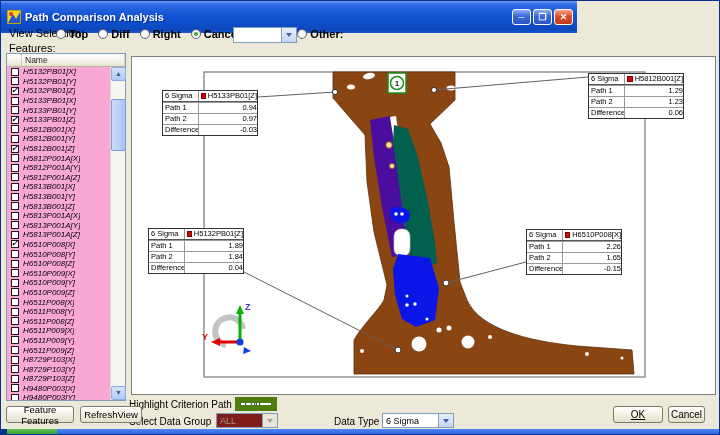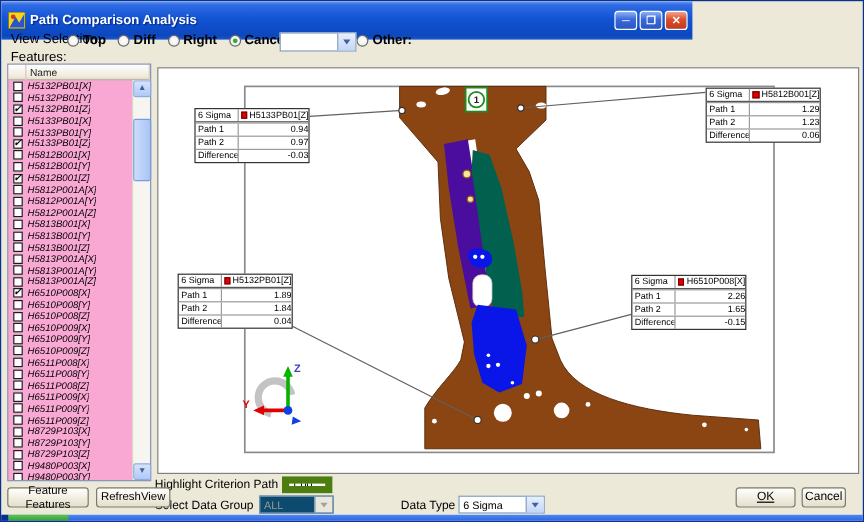--- a/index.html
+++ b/index.html
@@ -22,21 +22,21 @@
   .lbl{position:absolute;font-size:11px;color:#000;}
   #radio-row{position:absolute;left:55px;top:26px;height:14px;display:flex;gap:10px;align-items:center;font-weight:bold;}
   .radio{display:flex;align-items:center;gap:3px;font-size:11px;}
   .rb{width:10px;height:10px;border-radius:50%;border:1px solid #6A6A6A;background:radial-gradient(#fff,#E9E9E9);position:relative;}
   .rb.sel::after{content:"";position:absolute;left:2px;top:2px;width:4px;height:4px;border-radius:50%;background:#3AAA35;}
   .combo{position:absolute;background:#fff;border:1px solid #7F9DB9;font-size:9px;display:flex;align-items:center;}
   .combo .val{flex:1;padding-left:3px;white-space:nowrap;overflow:hidden;}
   .combo-btn{width:15px;align-self:stretch;border-left:1px solid #7F9DB9;
     background:linear-gradient(180deg,#E8EFFC,#C3D6F9);display:flex;align-items:center;justify-content:center;}
   .combo-btn::after{content:"";border:3px solid transparent;border-top:4px solid #40609F;margin-top:3px;}
-  .combo.disabled{background:#0c4a6e;}
+  .combo.disabled{background:#7f1d1d;}
   .combo.disabled .val{color:#9D9A8C;}
   .combo.disabled .combo-btn{background:#E9E7DC;}
   .combo.disabled .combo-btn::after{border-top-color:#A5A294;}
 
   
   #feature-panel{position:absolute;left:5px;top:52px;width:120px;height:348px;background:#f9a8d4;border:1px solid #7F9DB9;}
   #fl-header{position:absolute;left:0;top:0;right:0;height:13px;display:flex;}
   .hdr-cell{background:linear-gradient(180deg,#FEFEFD,#EFECDD 80%,#E2DECB);border-right:1px solid #D8D4C4;
     border-bottom:1px solid #B8B4A2;font-size:8.5px;color:#222;padding-left:3px;line-height:12px;}
   .hdr-chk{width:15px;}

